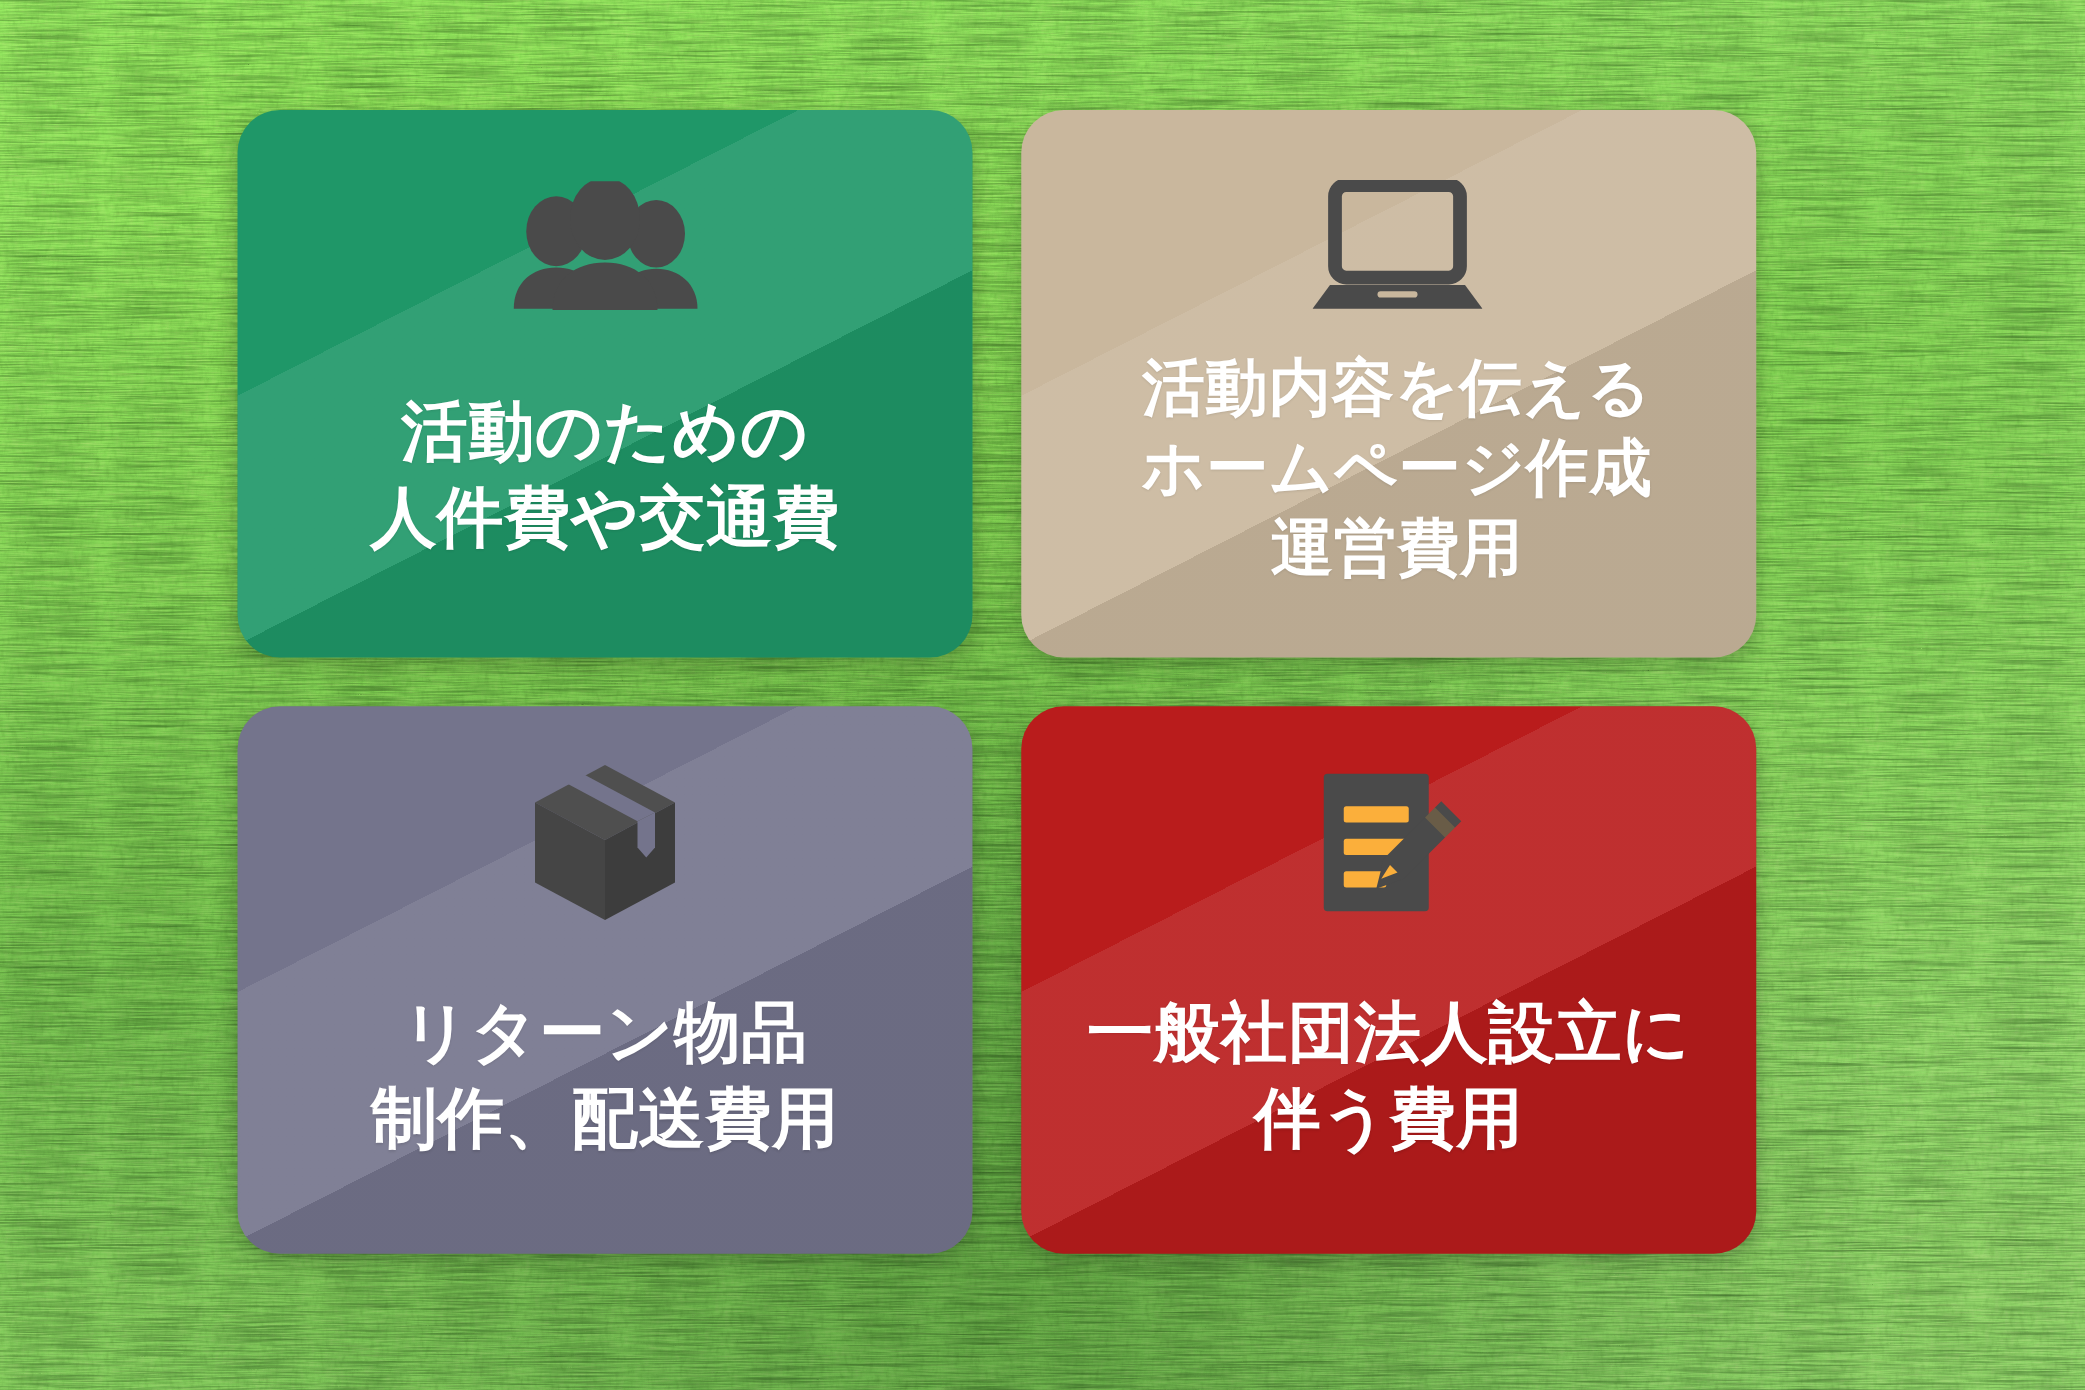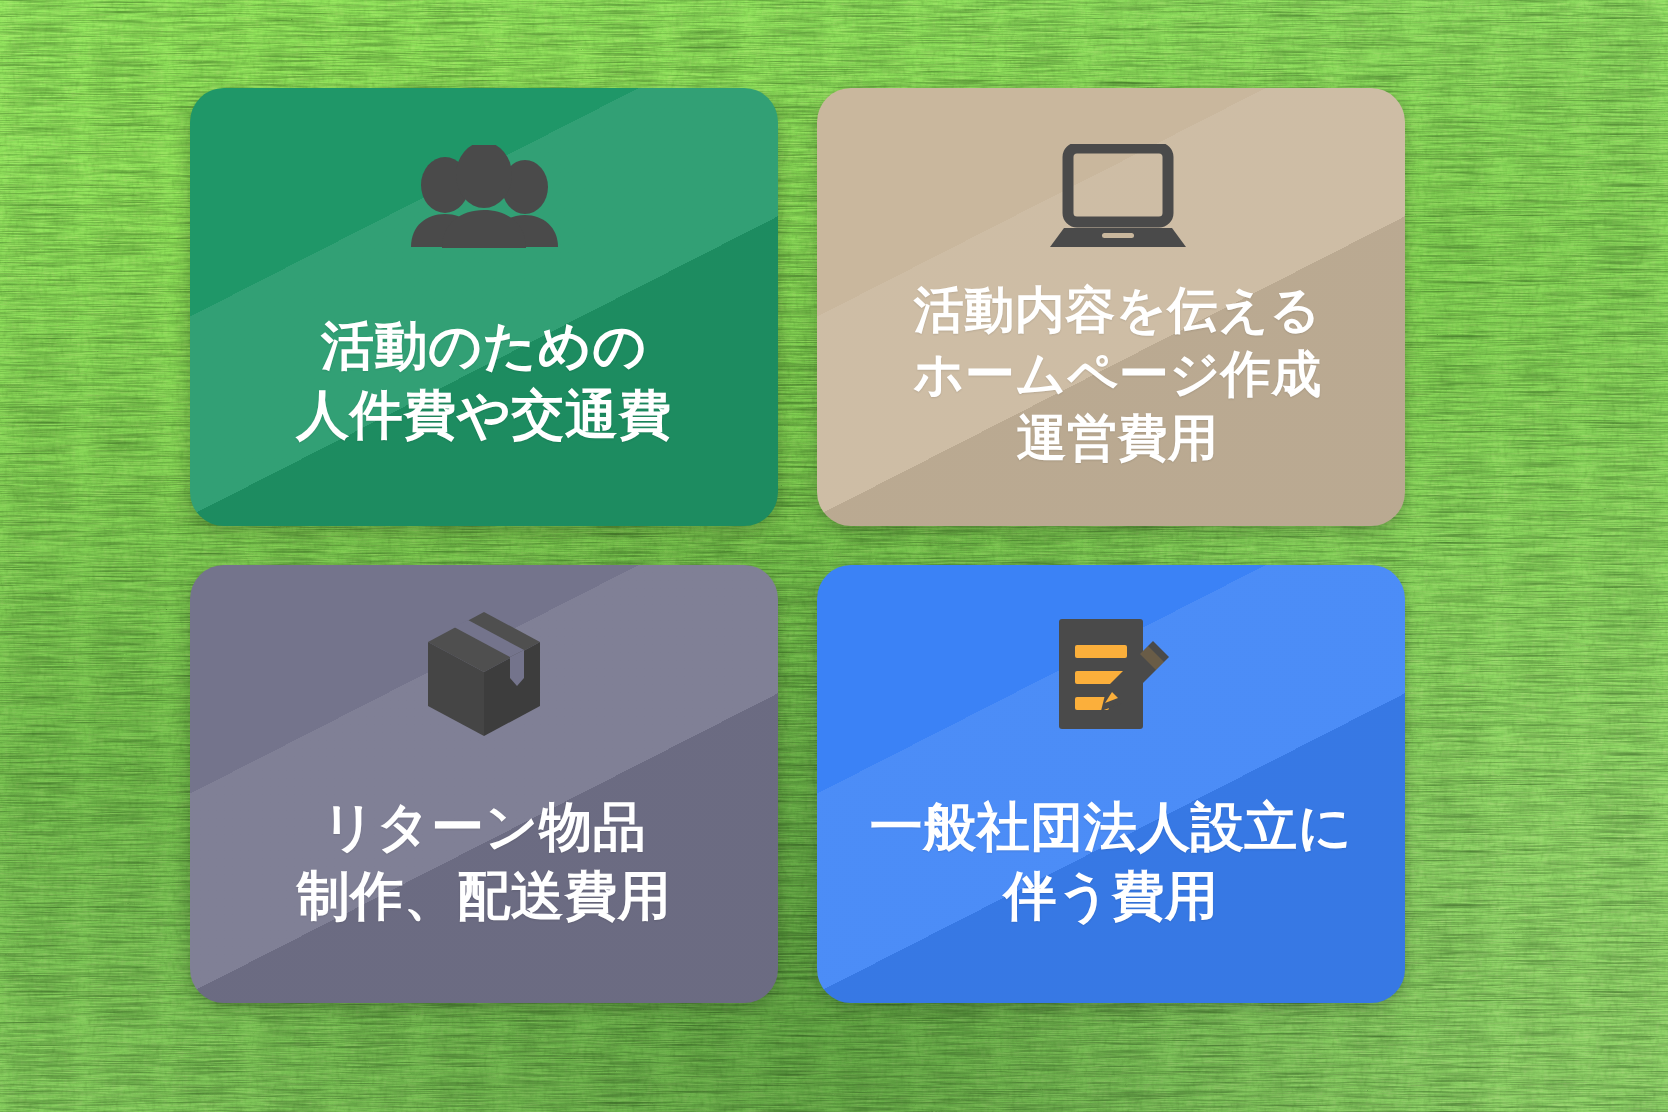--- a/index.html
+++ b/index.html
@@ -75,21 +75,21 @@
     text-shadow:0 1px 2px rgba(0,0,0,.10);
     padding:0 18px;
   }
   .card-title.three-line{font-size:50px;line-height:1.28;margin-top:6px;}
   .card-title.two-line{margin-top:40px;}
   .card-title.two-line-b{margin-top:44px;}
 
   .c-green  {background:#1f9768;}
   .c-beige  {background:#c9b79d;padding-left:13px;}
   .c-slate  {background:#74748c;}
-  .c-orange {background:#3b82f6;}
+  .c-orange {background:#b91c1c;}
 </style>
 </head>
 <body>
 
 <div id="grass-bg">
   <svg id="grass-svg" viewBox="0 0 1668 1112" preserveAspectRatio="none">
     <defs>
       <filter id="grassnoise" x="0" y="0" width="100%" height="100%">
         <feTurbulence type="fractalNoise" baseFrequency="0.035 0.9" numOctaves="4" seed="7" result="t"></feTurbulence>
         <feColorMatrix in="t" type="matrix" values="0.55 0.15 0  0 0.13

